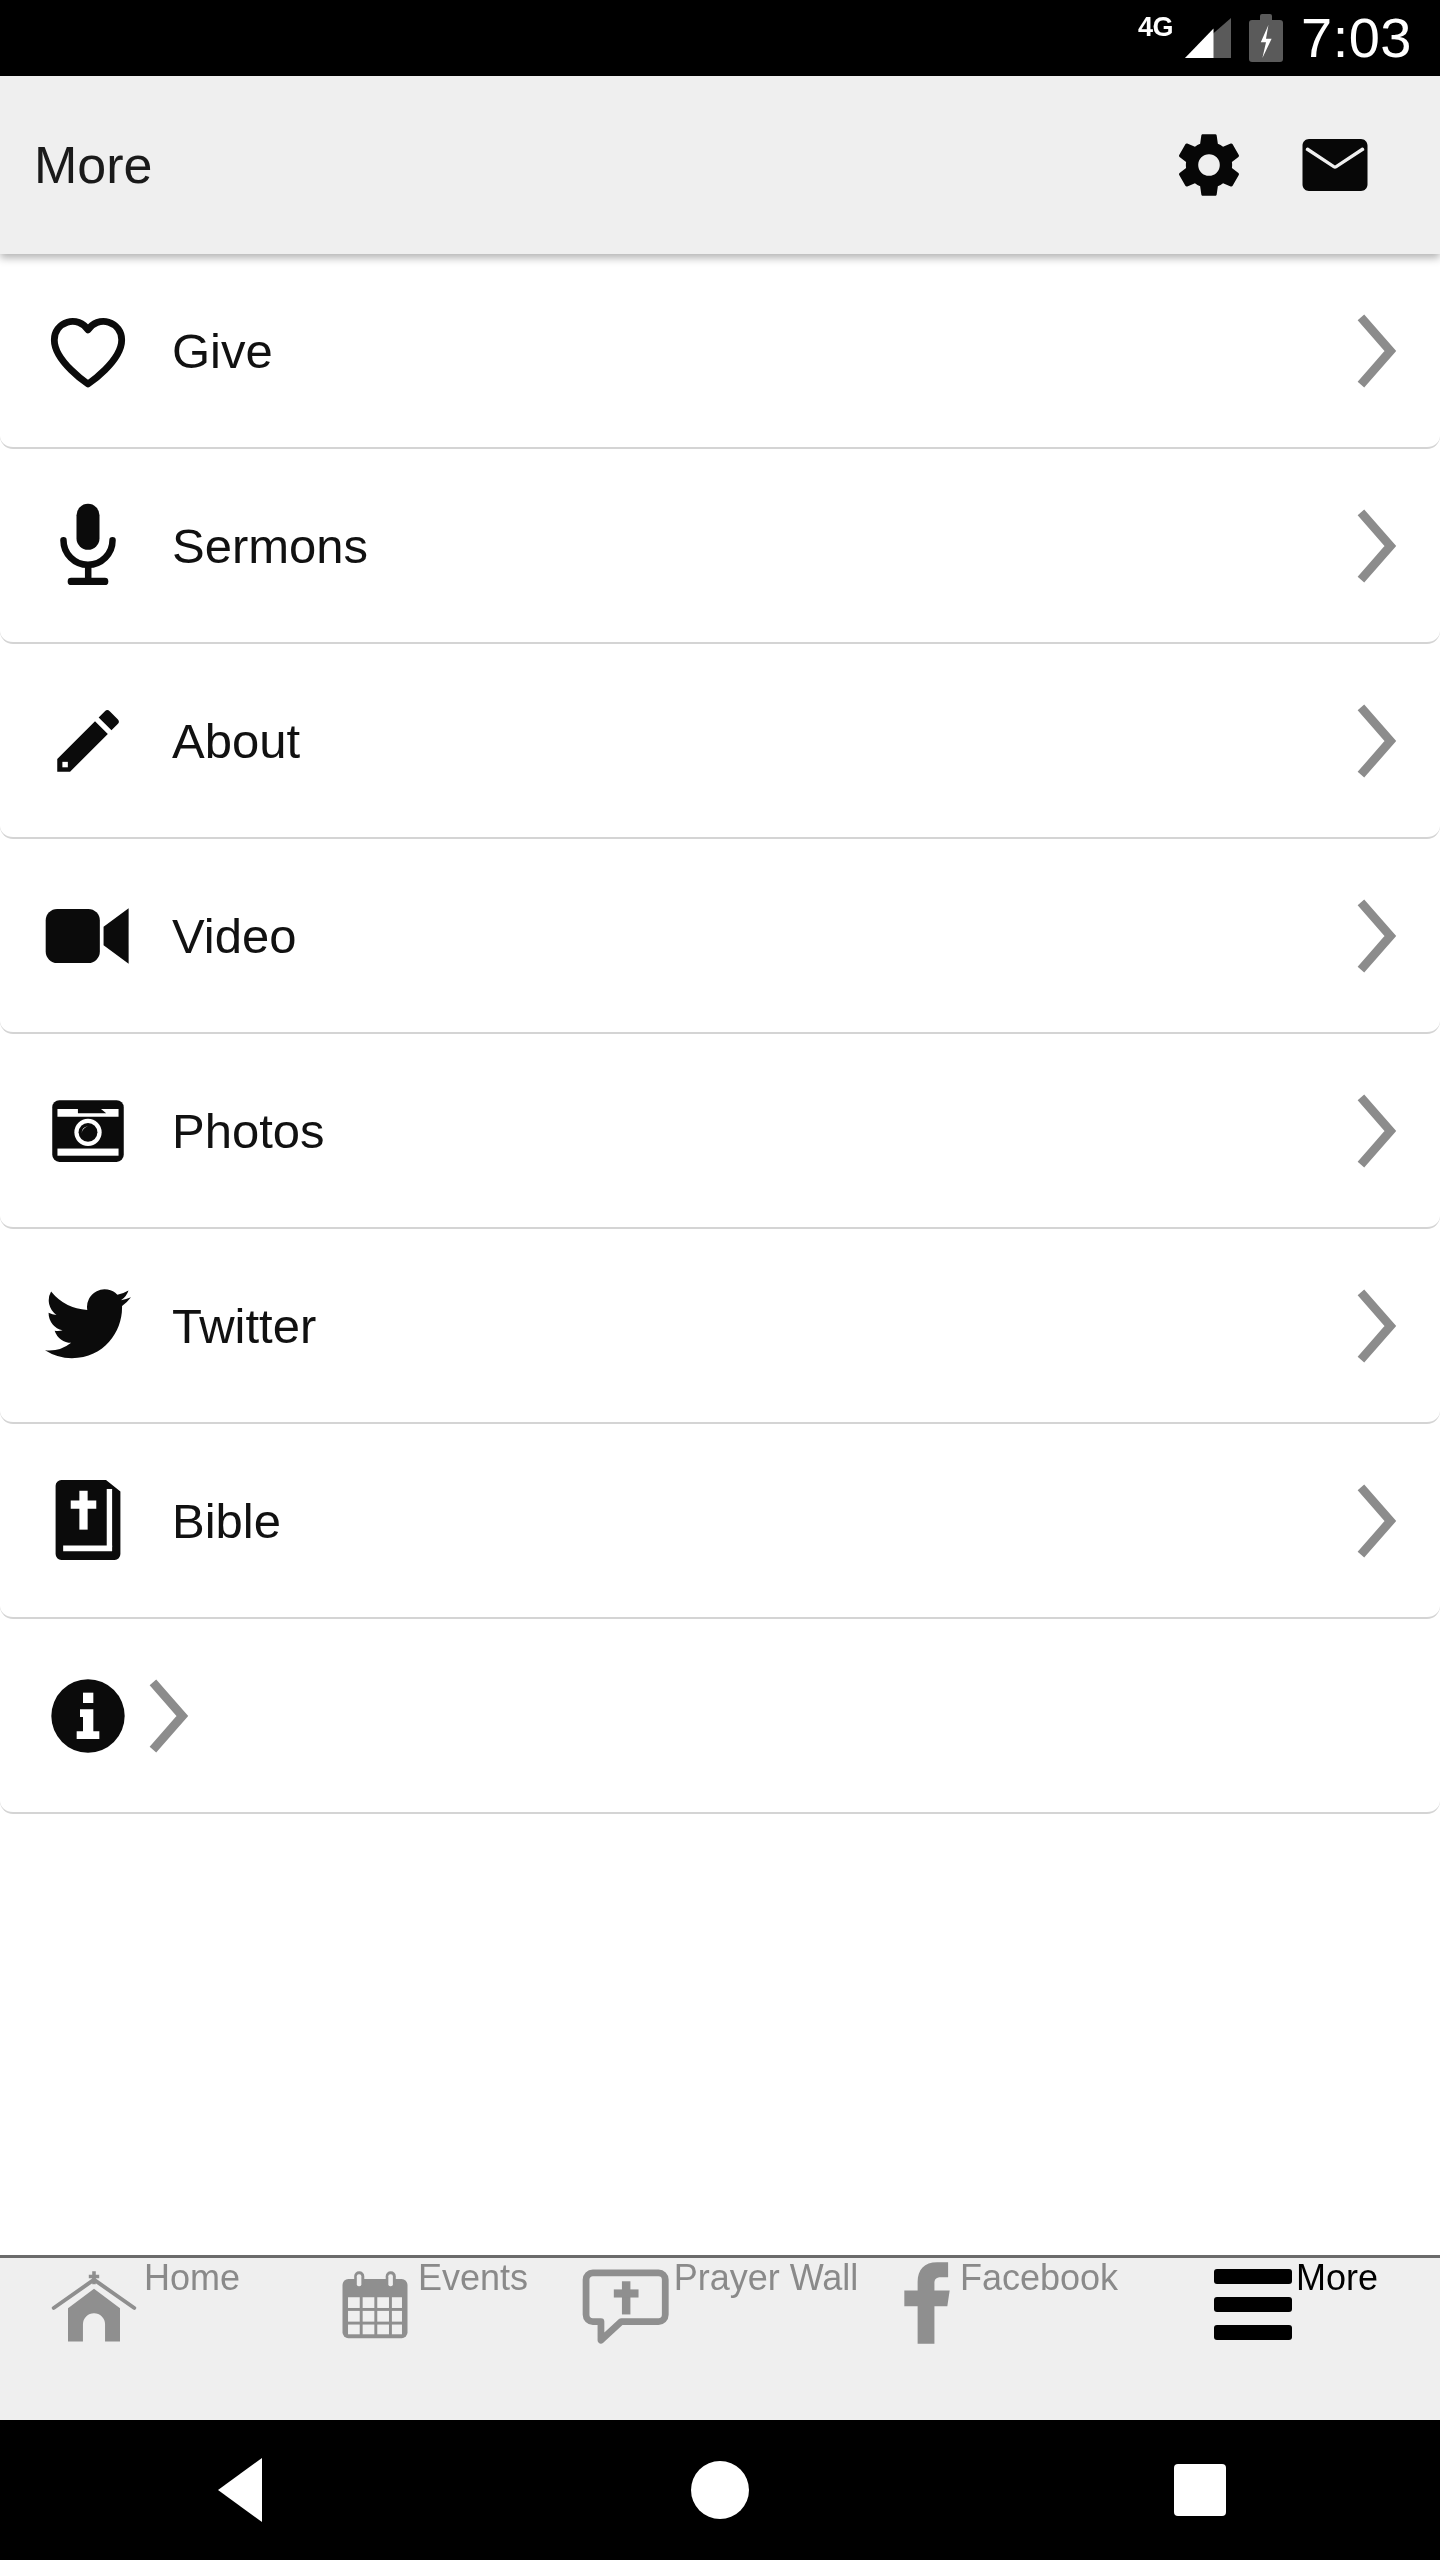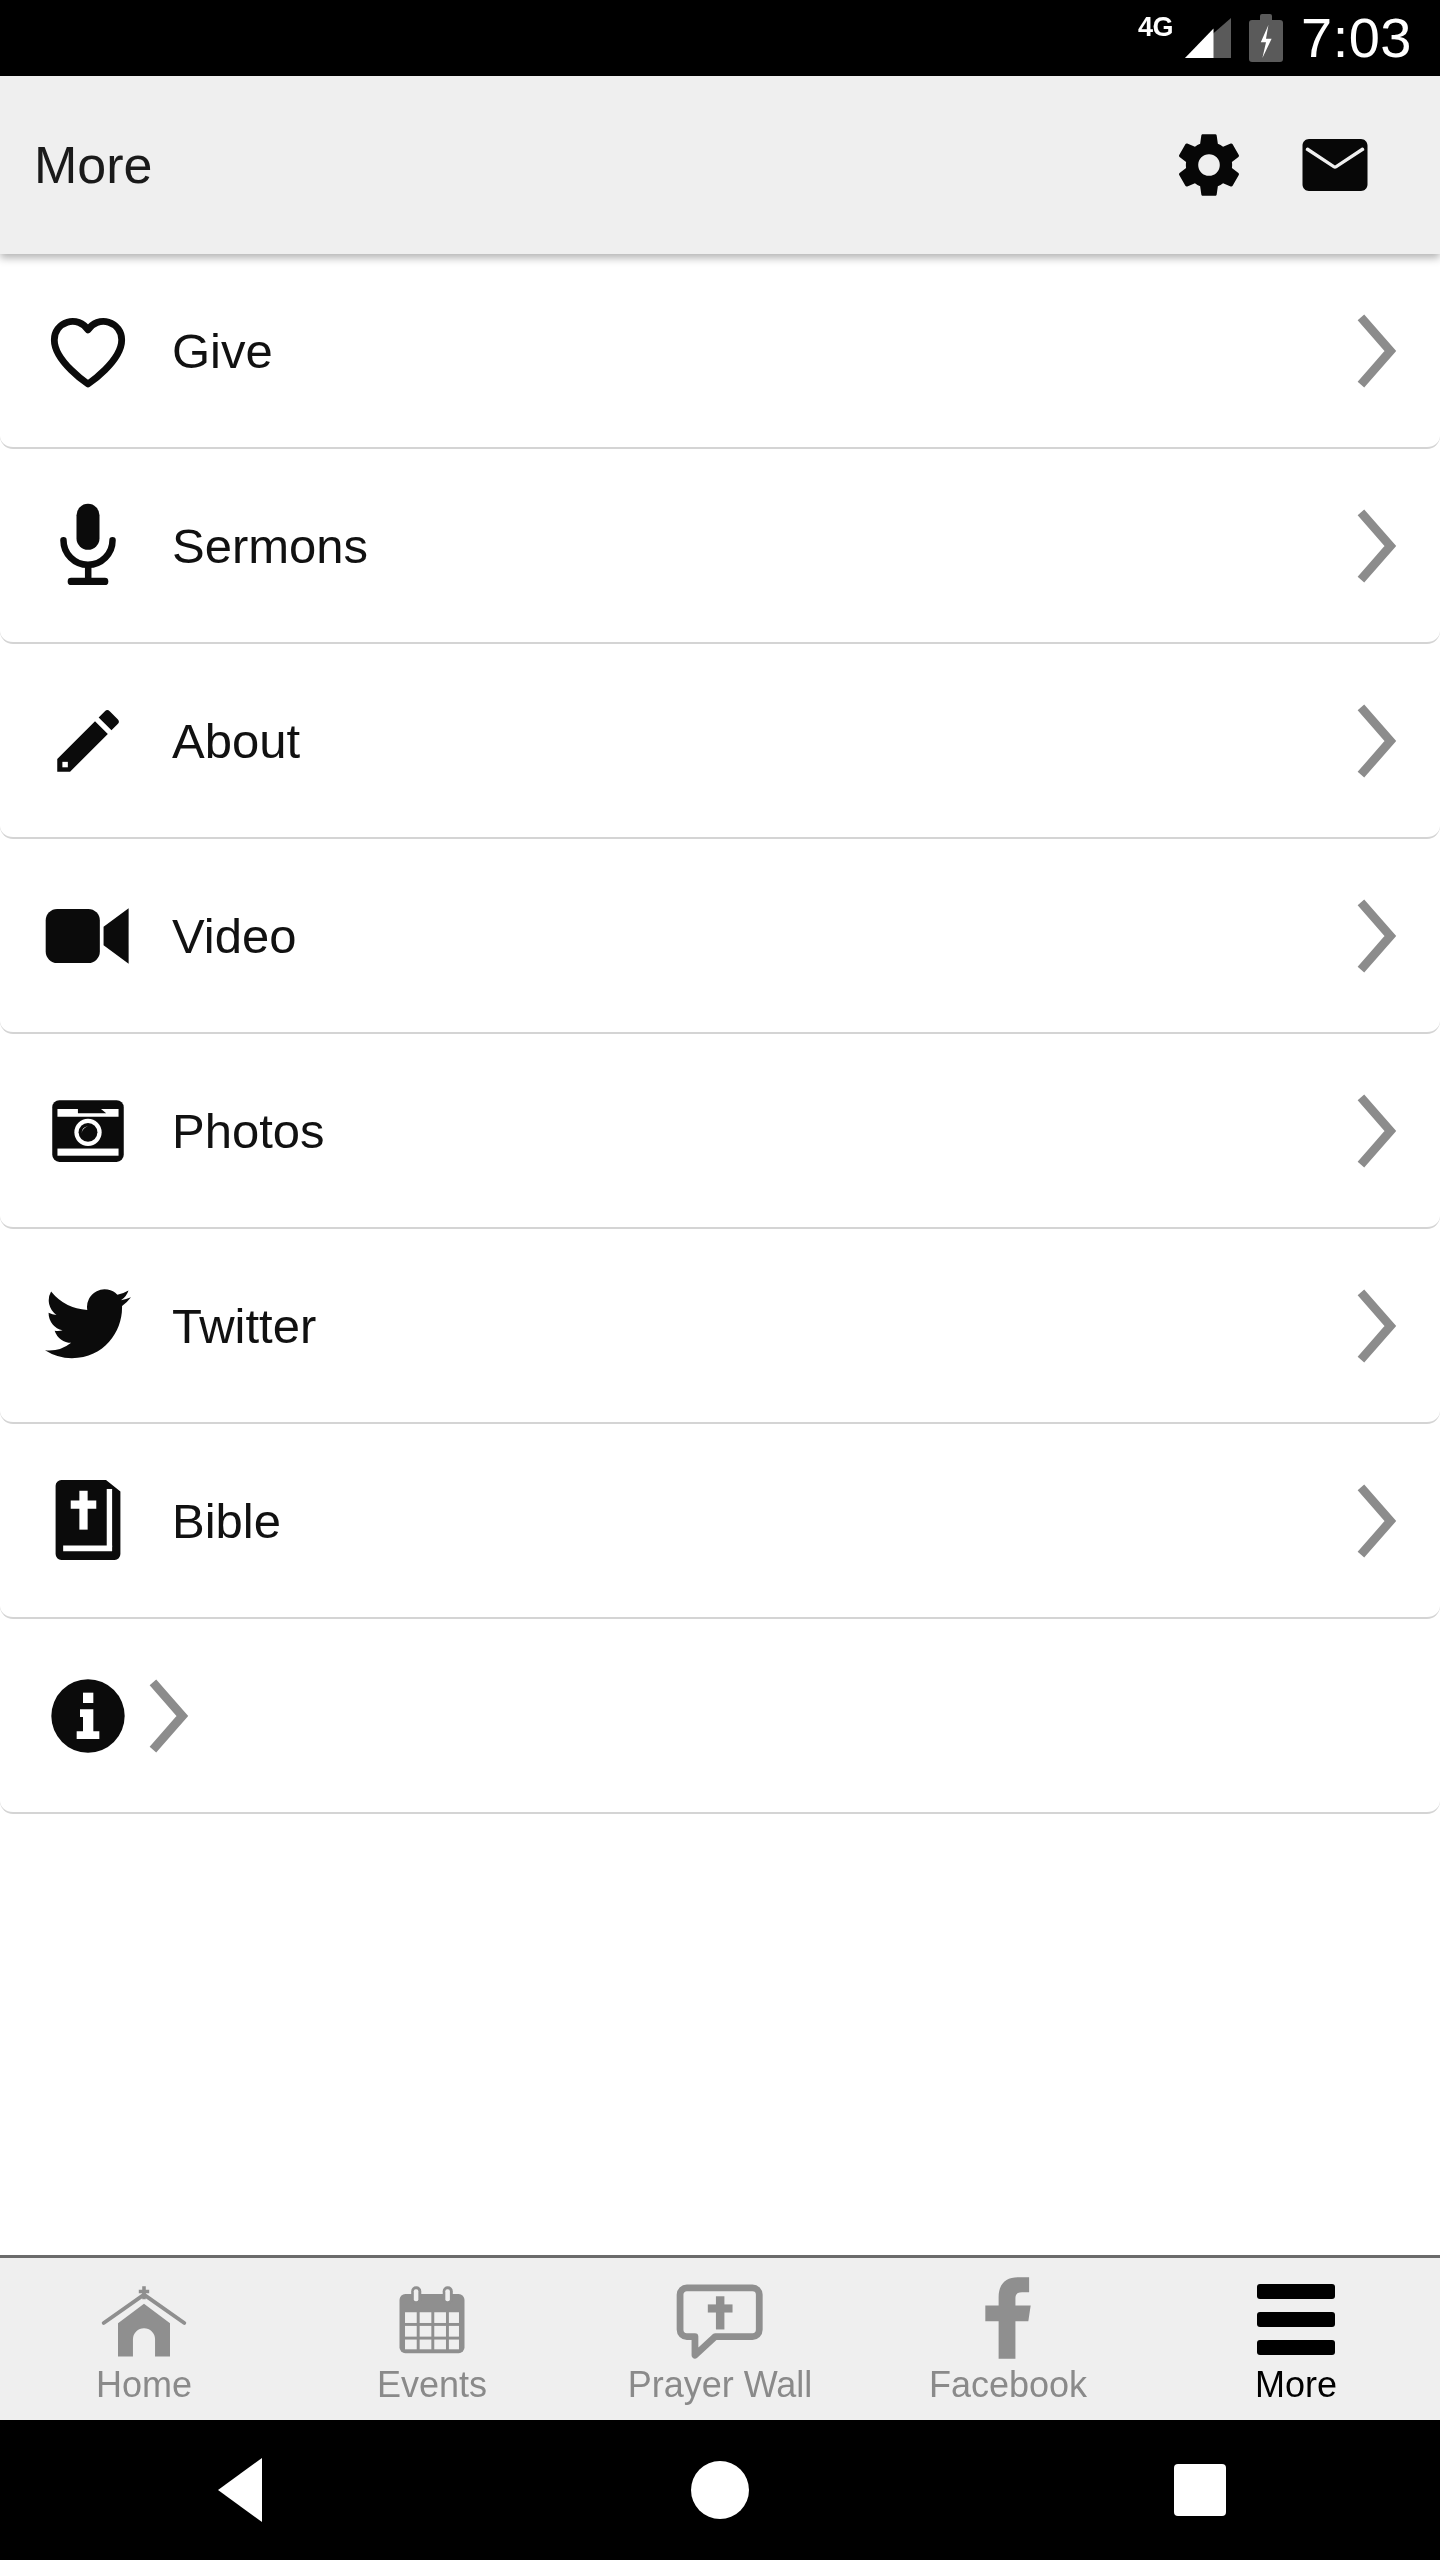--- a/index.html
+++ b/index.html
@@ -50,21 +50,21 @@
   }
   .row-icon { width:104px; min-width:104px; display:flex; align-items:center; justify-content:center; }
   .row-label { flex:1; font-size:49px; color:#111111; padding-left:32px; }
   .chev { width:62px; min-width:62px; display:flex; align-items:center; justify-content:center; }
 
   
   .tabbar {
     flex:0 0 165px; height:165px; background:#efefef;
     border-top:3px solid #6b6b6b; display:flex;
   }
-  .tab { flex:1; display:flex; flex-direction:column; align-items:center; justify-content:center; gap:4px; }
+  .tab { flex:1; display:flex; flex-direction:row; justify-content:center; gap:4px; }
   .tab-ico { height:88px; display:flex; align-items:flex-end; justify-content:center; }
   .tab-label { font-size:36px; color:#8a8a8a; line-height:1.1; }
   .tab.active .tab-label { color:#000000; }
   .burger { display:flex; flex-direction:column; gap:13px; padding-bottom:6px; }
   .burger span { display:block; width:78px; height:15px; background:#000000; border-radius:3px; }
 
   
   .navbar { flex:0 0 140px; height:140px; background:#000000; display:flex; align-items:center; }
   .nav-btn { flex:1; display:flex; align-items:center; justify-content:center; }
   .nav-back { width:0; height:0; border-top:32px solid transparent; border-bottom:32px solid transparent;

